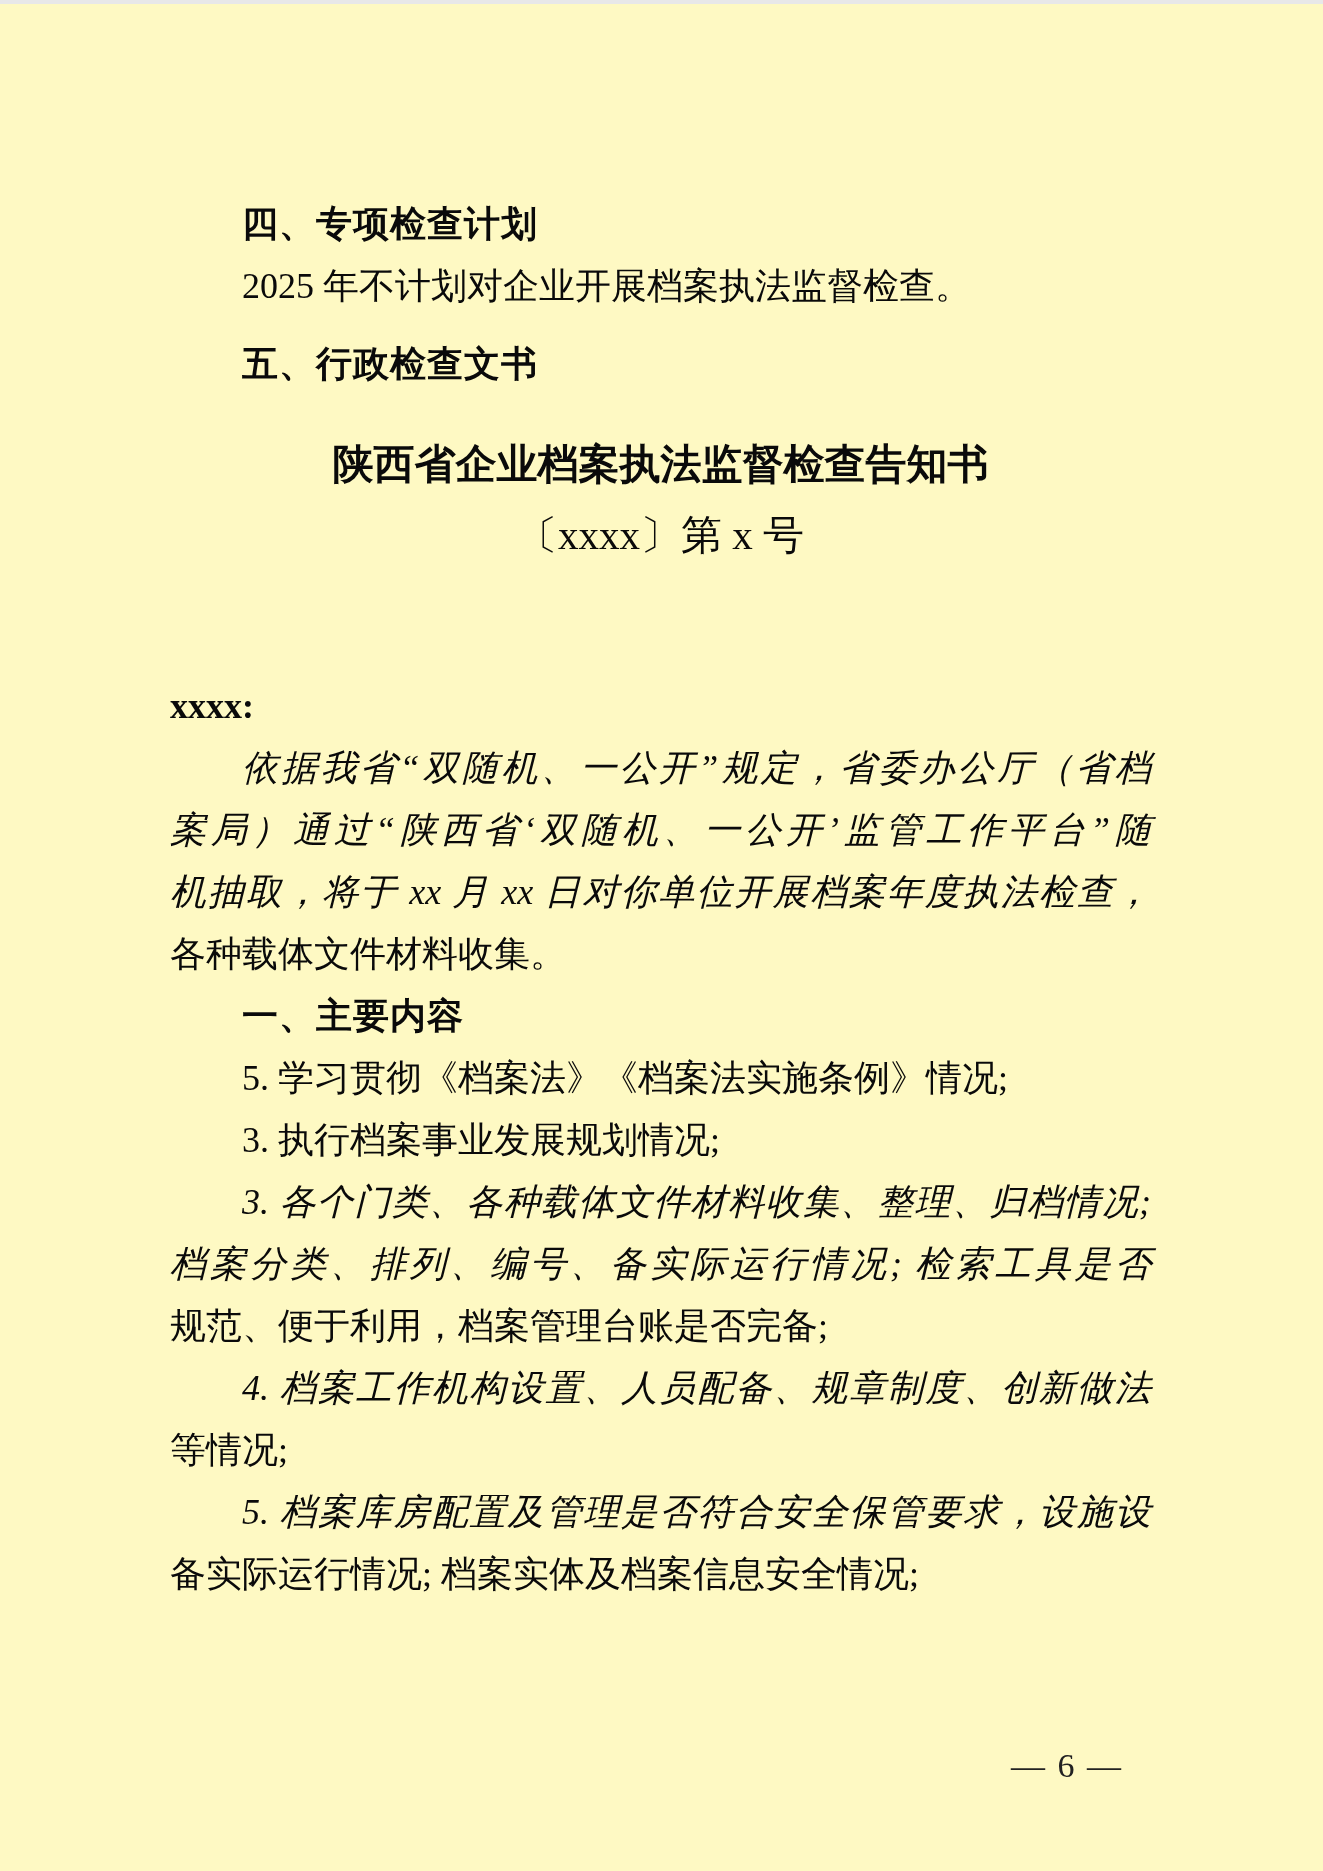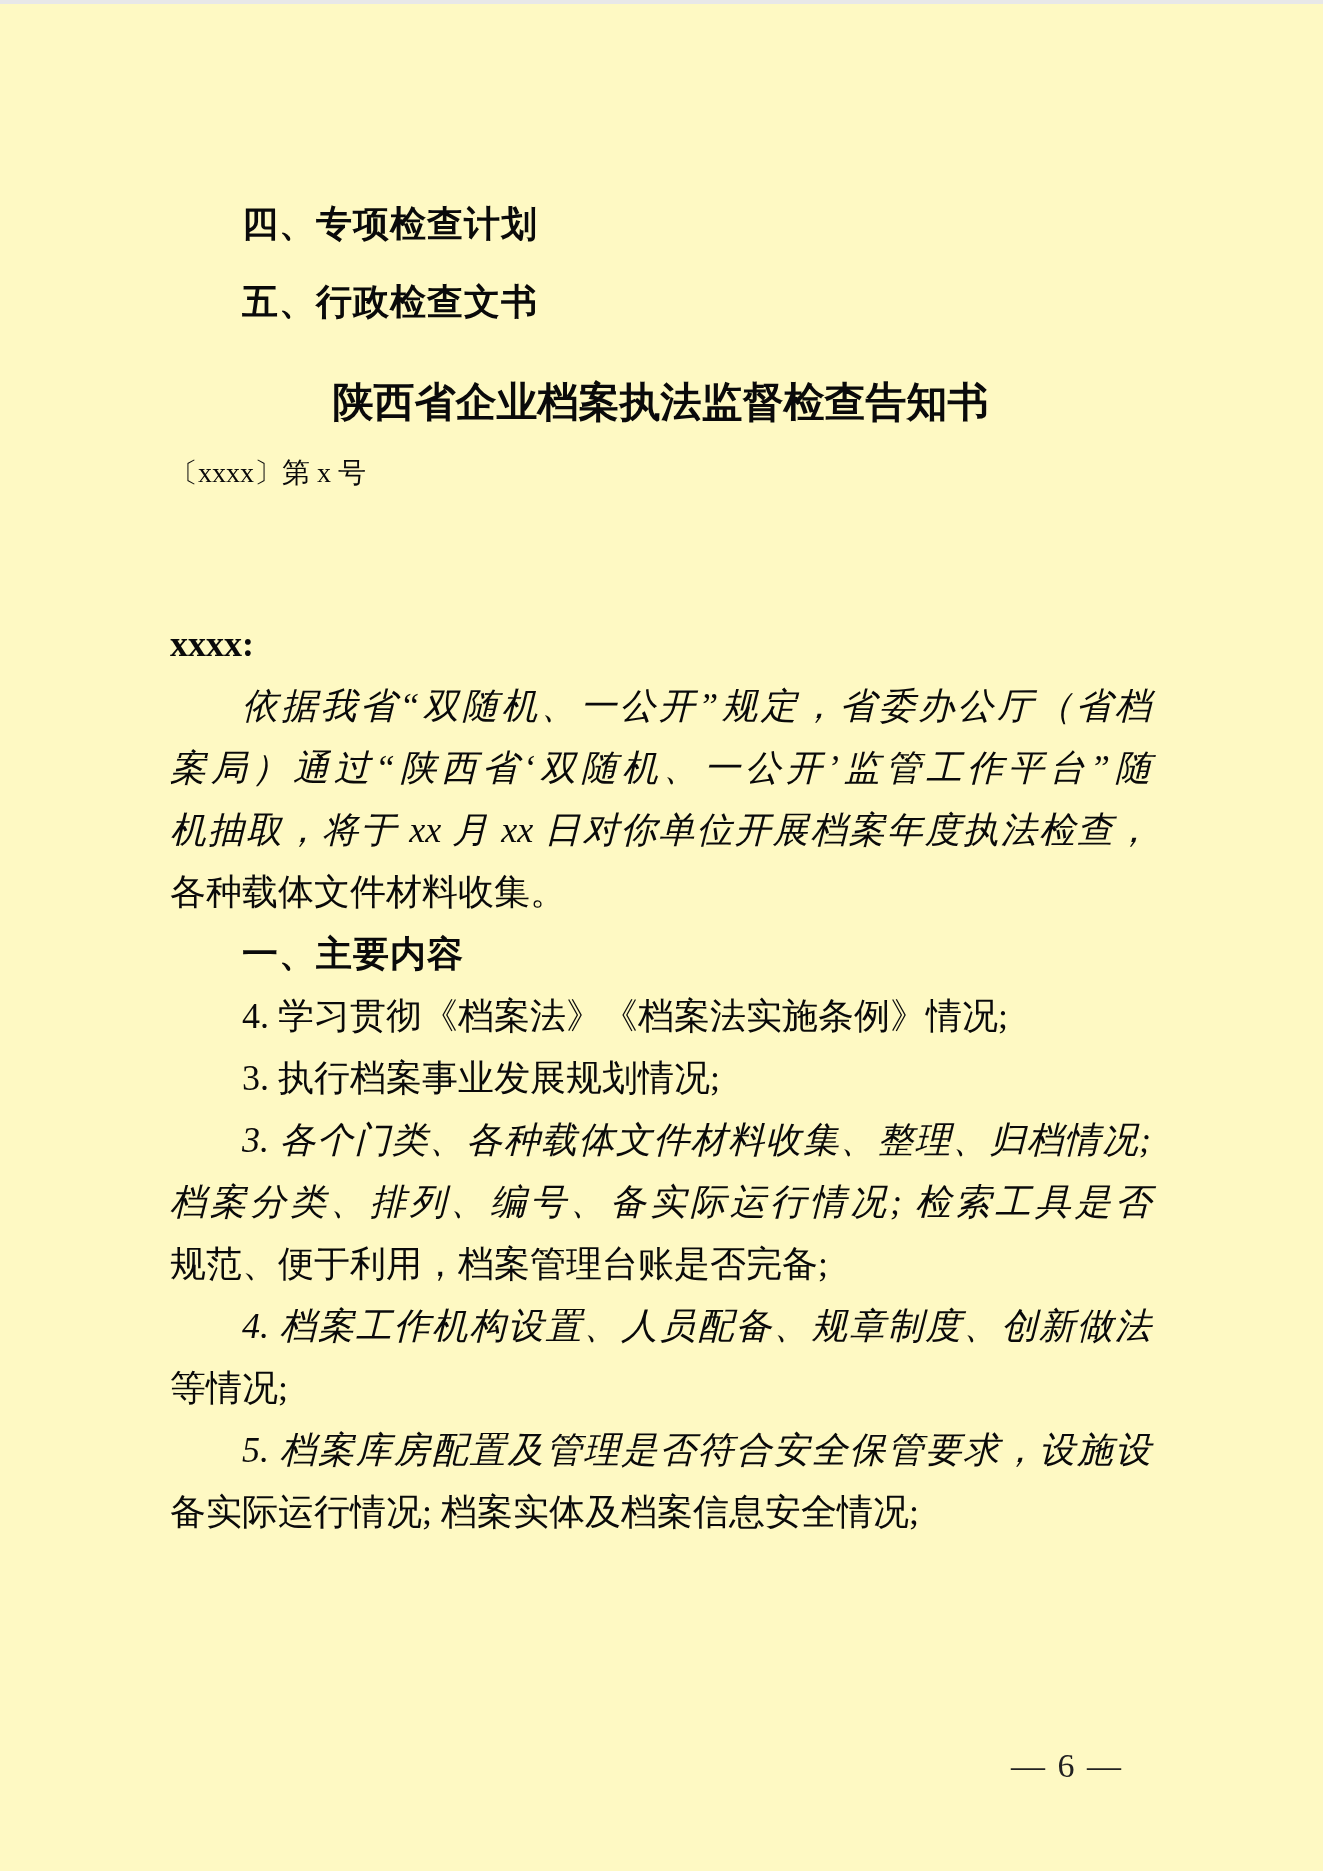--- a/index.html
+++ b/index.html
@@ -50,22 +50,22 @@
     font-size: 41px;
     font-weight: 700;
     text-align: center;
     font-family: "Liberation Serif", serif;
     letter-spacing: 0px;
     white-space: nowrap;
   }
   .doc-number {
     height: 62px;
     line-height: 62px;
-    font-size: 28px;
-    text-align: left;
+    font-size: 41px;
+    text-align: center;
   }
   .sp-before-addressee { margin-top: 109px; font-weight: bold; }
   .page-number {
     position: absolute;
     top: 1731px;
     right: 200px;
     font-size: 34px;
     line-height: 62px;
     height: 62px;
     color: #222;
@@ -73,37 +73,38 @@
   }
 </style>
 </head>
 <body>
 
 <div class="page">
   <div class="text-block">
 
     <div class="line h-bold indent left first">四、专项检查计划</div>
 
+    <div class="line indent left">2025 年不计划对企业开展档案执法监督检查。</div>
 
     <div class="line h-bold indent left sp-before-h5">五、行政检查文书</div>
 
     <div class="notice-title">陕西省企业档案执法监督检查告知书</div>
 
     <div class="doc-number">〔xxxx〕第 x 号</div>
 
     <div class="line left sp-before-addressee">xxxx:</div>
 
     <div class="line indent justify">依据我省“双随机、一公开”规定，省委办公厅（省档</div>
     <div class="line justify">案局）通过“陕西省‘双随机、一公开’监管工作平台”随</div>
     <div class="line justify">机抽取，将于 xx 月 xx 日对你单位开展档案年度执法检查，</div>
     <div class="line left">各种载体文件材料收集。</div>
 
     <div class="line h-bold indent left">一、主要内容</div>
 
-    <div class="line indent left">4. 学习贯彻《档案法》《档案法实施条例》情况;</div>
+    <div class="line indent left">5. 学习贯彻《档案法》《档案法实施条例》情况;</div>
 
     <div class="line indent left">3. 执行档案事业发展规划情况;</div>
 
     <div class="line indent justify">3. 各个门类、各种载体文件材料收集、整理、归档情况;</div>
     <div class="line justify">档案分类、排列、编号、备实际运行情况; 检索工具是否</div>
     <div class="line left">规范、便于利用，档案管理台账是否完备;</div>
 
     <div class="line indent justify">4. 档案工作机构设置、人员配备、规章制度、创新做法</div>
     <div class="line left">等情况;</div>
 

